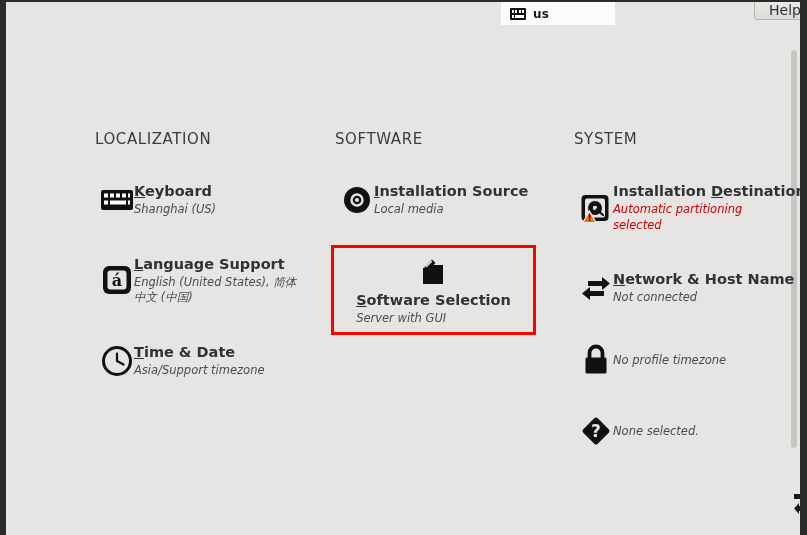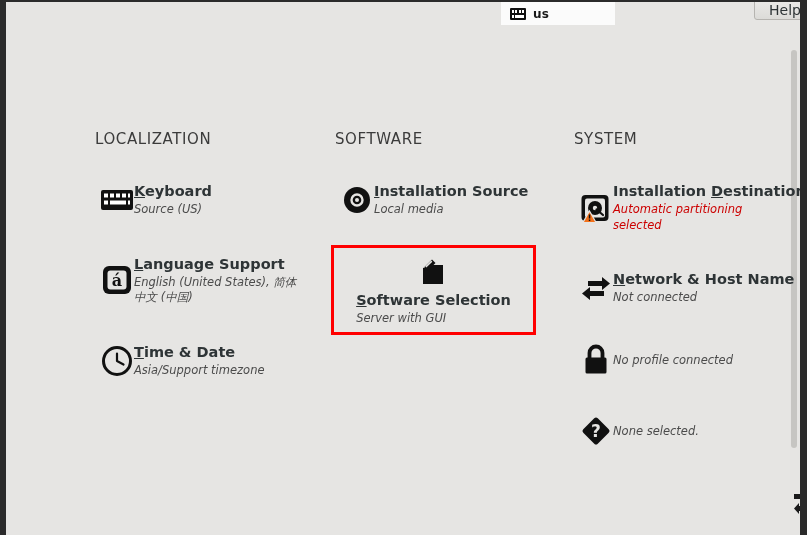--- a/index.html
+++ b/index.html
@@ -236,21 +236,21 @@
                 <rect x="22" y="10.5" width="4" height="4" fill="#fff"></rect>
                 <rect x="28" y="10.5" width="2" height="4" fill="#fff"></rect>
                 <rect x="4" y="17.5" width="4" height="4" fill="#fff"></rect>
                 <rect x="10" y="17.5" width="16" height="4" fill="#fff"></rect>
                 <rect x="28" y="17.5" width="2" height="4" fill="#fff"></rect>
               </svg>
             </span>
           </span>
           <span class="spoke-text">
             <span class="spoke-title"><u>K</u>eyboard</span>
-            <div class="spoke-sub">Source (US)</div>
+            <div class="spoke-sub">Shanghai (US)</div>
           </span>
         </div>
 
         <div class="spoke">
           <span class="spoke-icon">
             <span class="ic">
               <svg viewBox="0 0 34 34">
                 <rect x="3" y="3" width="28" height="28" rx="6" fill="#111"></rect>
                 <rect x="7.5" y="7.5" width="19" height="19" rx="3" fill="#e6e5e3"></rect>
                 <text x="17" y="22.5" font-family="DejaVu Serif, serif" font-size="16" font-weight="bold" fill="#111" text-anchor="middle">á</text>
@@ -358,21 +358,21 @@
         <div class="spoke">
           <span class="spoke-icon">
             <span class="ic">
               <svg viewBox="0 0 34 34">
                 <path d="M10.5 15 L10.5 10 a6.5 6.5 0 0 1 13 0 L23.5 15" fill="none" stroke="#111" stroke-width="3.8"></path>
                 <rect x="6.5" y="14.5" width="21" height="16" rx="1.5" fill="#111"></rect>
               </svg>
             </span>
           </span>
           <span class="spoke-text">
-            <div class="spoke-sub">No profile connected</div>
+            <div class="spoke-sub">No profile timezone</div>
           </span>
         </div>
 
         <div class="spoke">
           <span class="spoke-icon">
             <span class="ic">
               <svg viewBox="0 0 34 34">
                 <rect x="17" y="2.5" width="20.5" height="20.5" rx="2.5" fill="#111" transform="rotate(45 17 2.5)"></rect>
                 <text x="17" y="23" font-family="DejaVu Sans, sans-serif" font-size="17" font-weight="bold" fill="#e6e5e3" text-anchor="middle">?</text>
               </svg>

